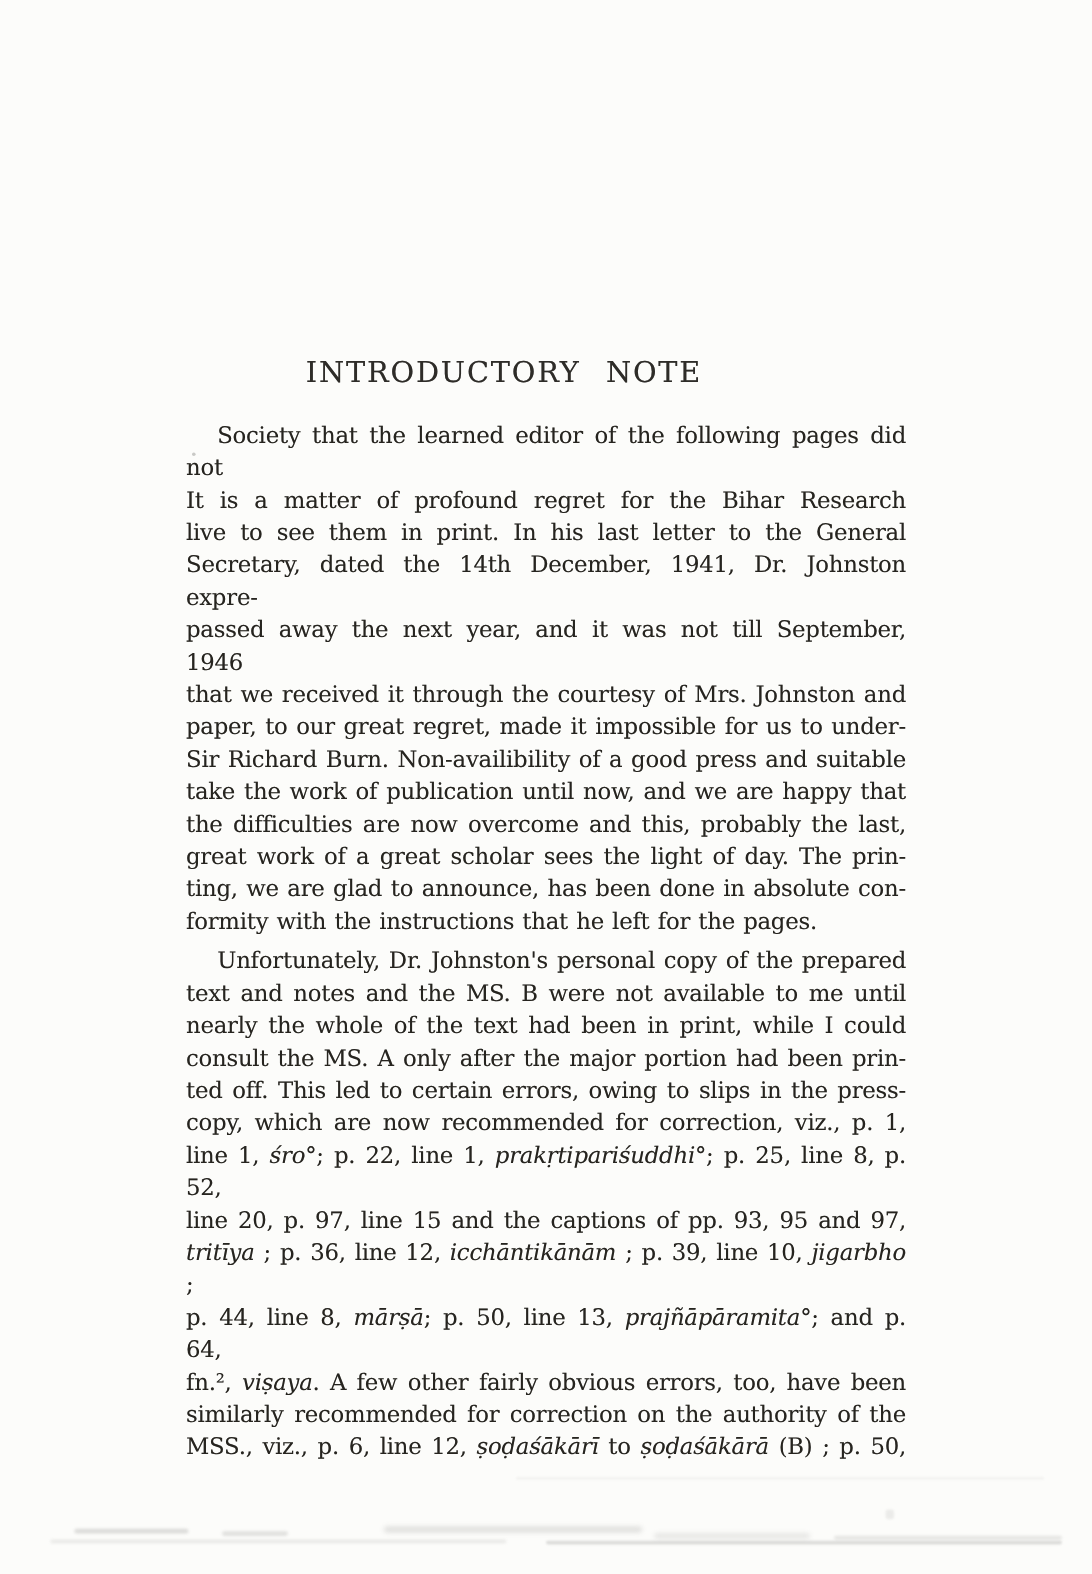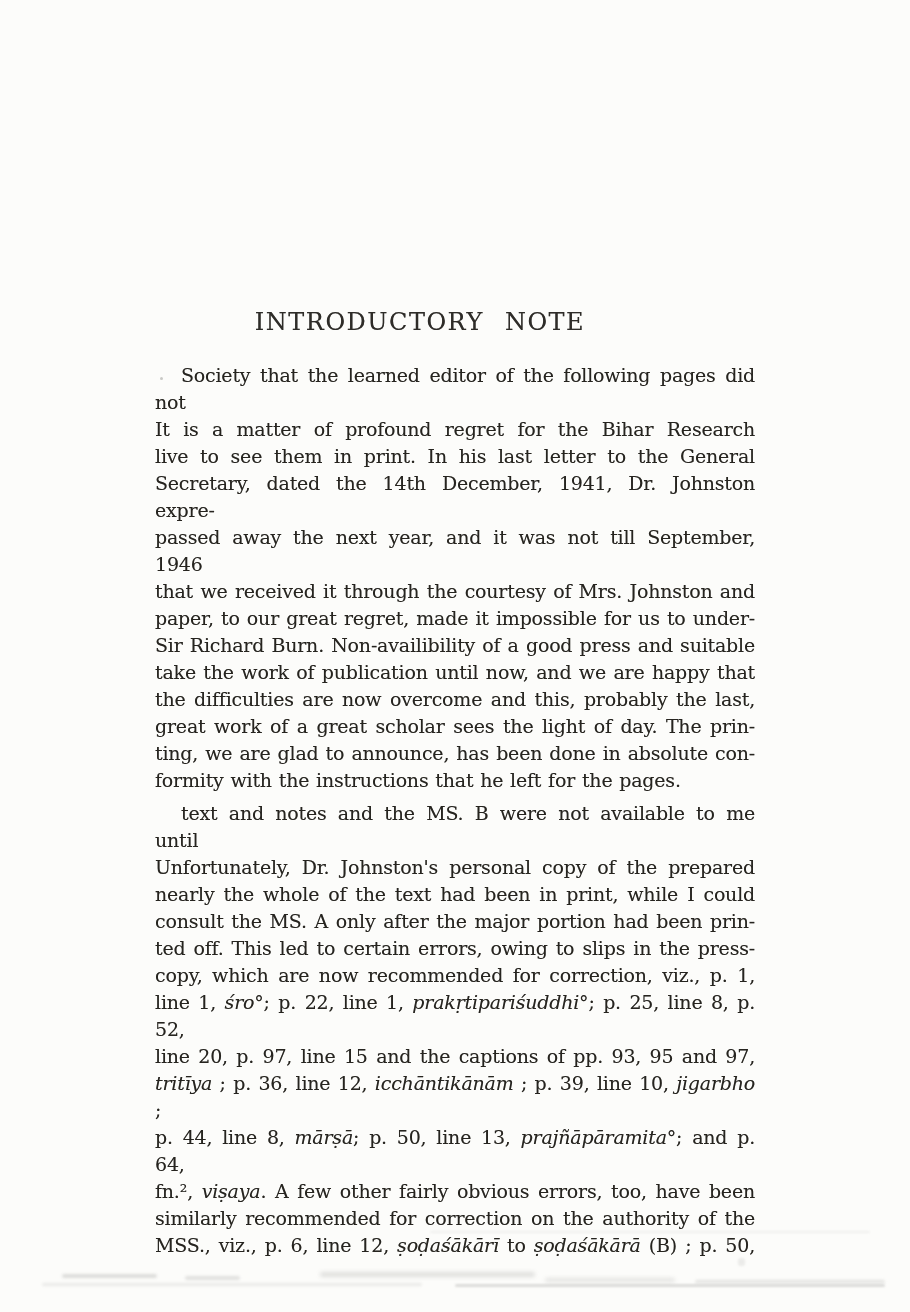--- a/index.html
+++ b/index.html
@@ -1,21 +1,21 @@
 <!DOCTYPE html>
 <html><head>
 <meta charset="utf-8">
 <style>
   html,body{margin:0;padding:0;background:#e8e8e6;}
   .page{
     position:relative;width:910px;height:1312px;background:#fcfcfa;
     overflow:hidden;font-family:"DejaVu Serif","Liberation Serif",serif;
     color:#26241f;
   }
-  .textblock{position:absolute;left:155px;top:308px;width:600px;}
+  .textblock{position:absolute;left:155px;top:296px;width:600px;}
   .title{
     font-size:24px;font-weight:400;letter-spacing:1.5px;word-spacing:12px;
     text-align:center;padding-right:70px;margin:0 0 26px 0;color:#2e2c28;
     text-shadow:0 0 .5px rgba(40,40,40,.45);
   }
   .bodytext{
     font-size:19px;line-height:27px;letter-spacing:-0.2px;word-spacing:1px;
     text-shadow:0 0 .4px rgba(40,40,40,.35);
   }
   .line{text-align:justify;text-align-last:justify;min-height:27px;}
@@ -51,22 +51,22 @@
           <div class="line"><span>that we received it through the courtesy of Mrs. Johnston and</span></div>
           <div class="line"><span>paper, to our great regret, made it impossible for us to under-</span></div>
           <div class="line"><span>Sir Richard Burn. Non-availibility of a good press and suitable</span></div>
           <div class="line"><span>take the work of publication until now, and we are happy that</span></div>
           <div class="line"><span>the difficulties are now overcome and this, probably the last,</span></div>
           <div class="line"><span>great work of a great scholar sees the light of day. The prin-</span></div>
           <div class="line"><span>ting, we are glad to announce, has been done in absolute con-</span></div>
           <div class="line lastline"><span>formity with the instructions that he left for the pages.</span></div>
         </div>
         <div class="para indent">
+          <div class="line"><span>Unfortunately, Dr. Johnston's personal copy of the prepared</span></div>
           <div class="line"><span>text and notes and the MS. B were not available to me until</span></div>
-          <div class="line"><span>Unfortunately, Dr. Johnston's personal copy of the prepared</span></div>
           <div class="line"><span>nearly the whole of the text had been in print, while I could</span></div>
           <div class="line"><span>consult the MS. A only after the major portion had been prin-</span></div>
           <div class="line"><span>ted off. This led to certain errors, owing to slips in the press-</span></div>
           <div class="line"><span>copy, which are now recommended for correction, viz., p. 1,</span></div>
           <div class="line"><span>line 1, </span><i>śro°</i><span>; p. 22, line 1, </span><i>prakṛtipariśuddhi°</i><span>; p. 25, line 8, p. 52,</span></div>
           <div class="line"><span>line 20, p. 97, line 15 and the captions of pp. 93, 95 and 97,</span></div>
           <div class="line"><i>tritīya</i><span> ; p. 36, line 12, </span><i>icchāntikānām</i><span> ; p. 39, line 10, </span><i>jigarbho</i><span> ;</span></div>
           <div class="line"><span>p. 44, line 8, </span><i>mārṣā</i><span>; p. 50, line 13, </span><i>prajñāpāramita°</i><span>; and p. 64,</span></div>
           <div class="line"><span>fn.², </span><i>viṣaya</i><span>. A few other fairly obvious errors, too, have been</span></div>
           <div class="line"><span>similarly recommended for correction on the authority of the</span></div>

